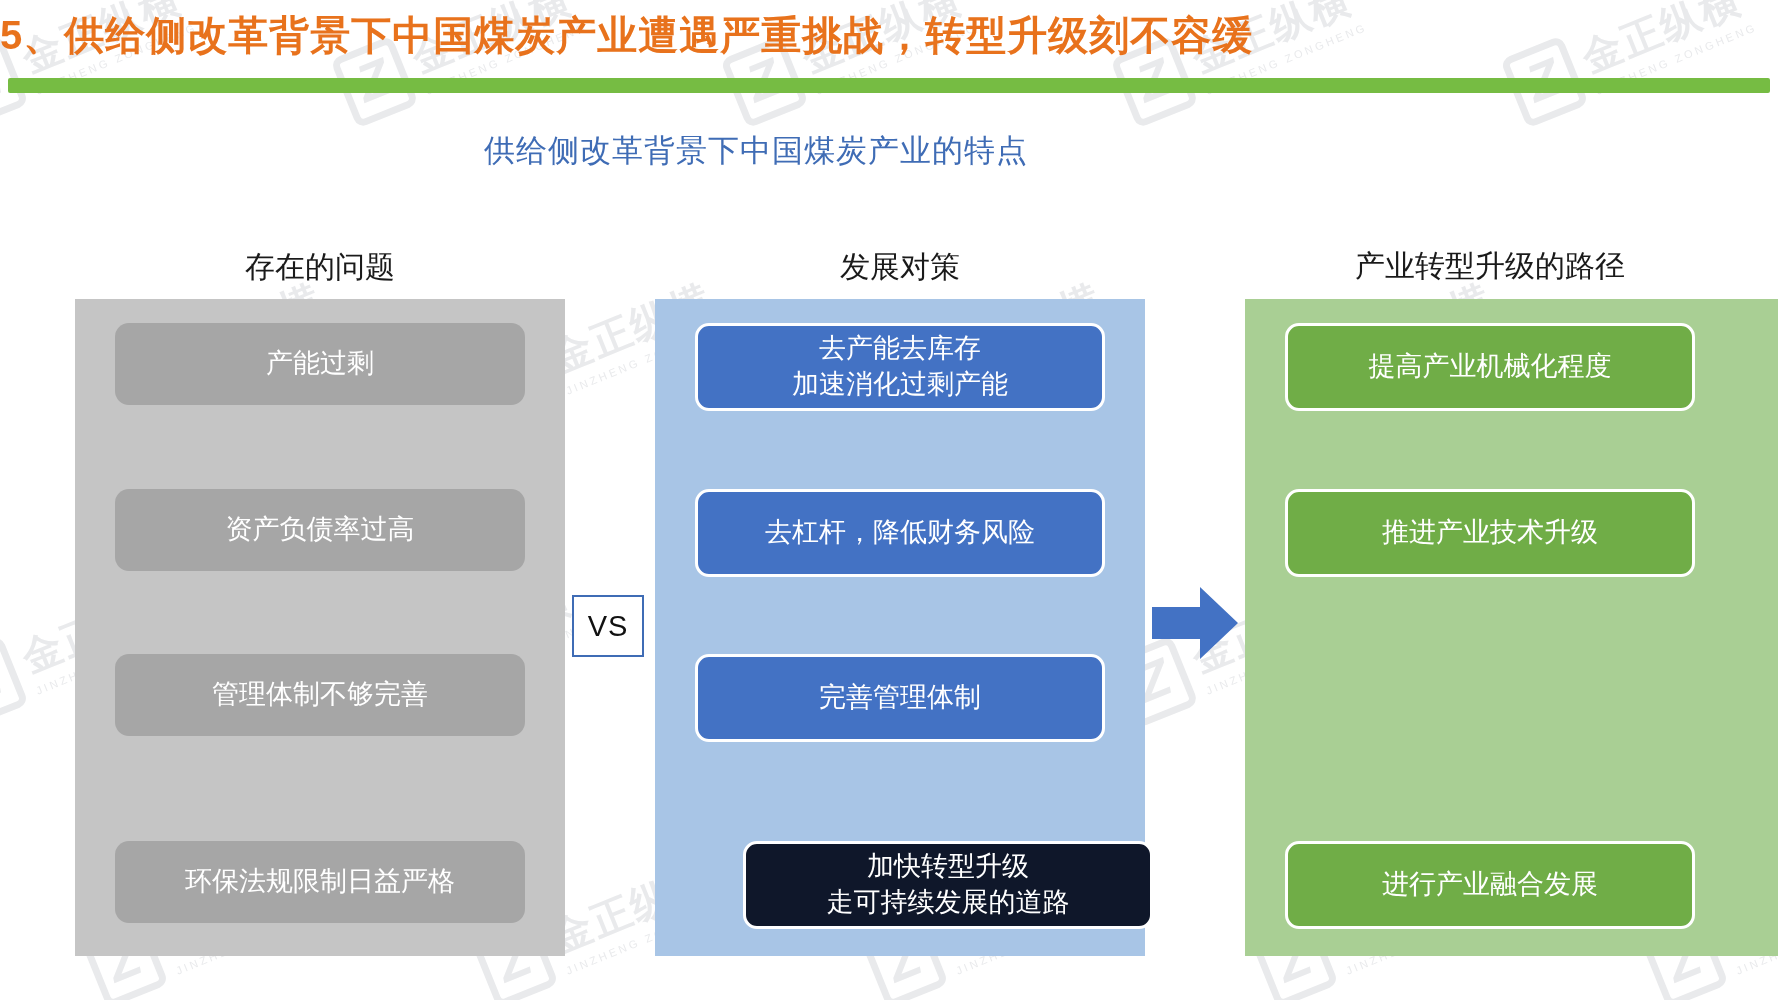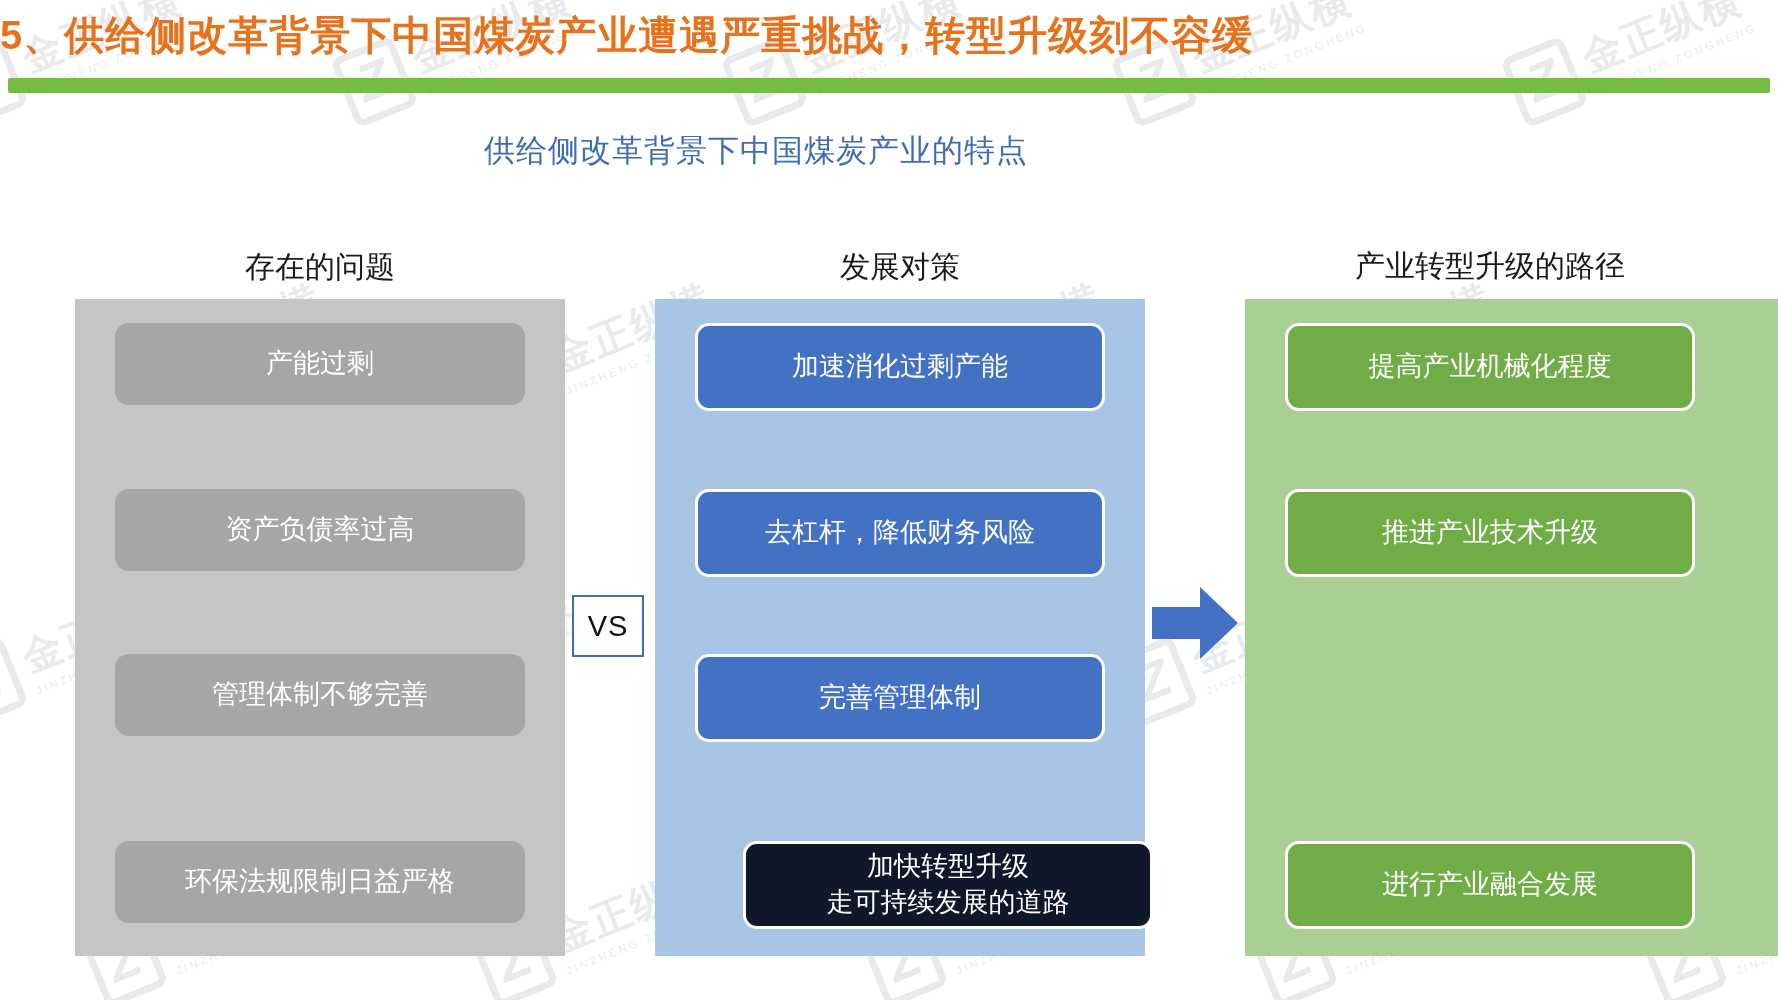--- a/index.html
+++ b/index.html
@@ -262,20 +262,21 @@
       </div>
       <div class="chip panel-problems-chip slot-3" style="background: rgb(166, 166, 166);">
         <div>
           <span class="chip-line">环保法规限制日益严格</span>
         </div>
       </div>
     </div>
   <div class="panel" id="panel-measures" style="background: rgb(168, 197, 230);">
       <div class="chip panel-measures-chip slot-0" style="background: rgb(67, 114, 196);">
         <div>
+          <span class="chip-line">去产能去库存</span>
           <span class="chip-line">加速消化过剩产能</span>
         </div>
       </div>
       <div class="chip panel-measures-chip slot-1" style="background: rgb(67, 114, 196);">
         <div>
           <span class="chip-line">去杠杆，降低财务风险</span>
         </div>
       </div>
       <div class="chip panel-measures-chip slot-2" style="background: rgb(67, 114, 196);">
         <div>

